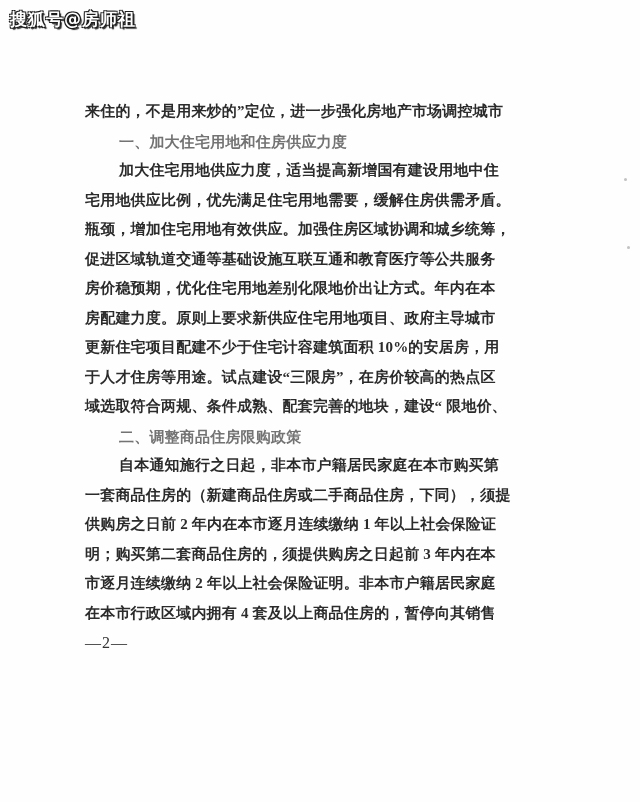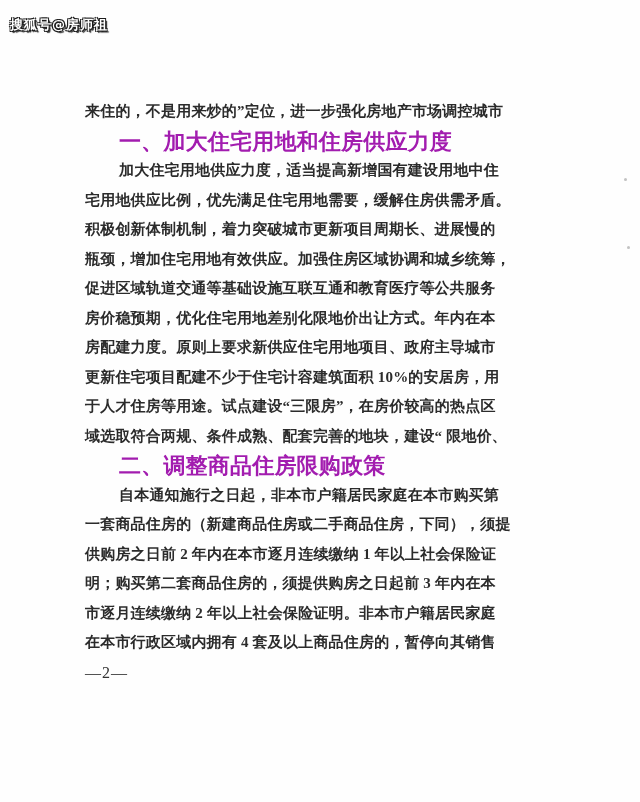--- a/index.html
+++ b/index.html
@@ -9,25 +9,25 @@
   body {
     width: 640px;
     height: 802px;
     position: relative;
     background: #fefefe;
     overflow: hidden;
     font-family: "Liberation Serif", "DejaVu Serif", serif;
   }
   .watermark {
     position: absolute;
-    top: 16px;
+    top: 8px;
     left: 10px;
     font-family: "DejaVu Sans", "Liberation Sans", sans-serif;
     font-weight: bold;
-    font-size: 13px;
+    font-size: 17px;
     letter-spacing: 1px;
     color: #ffffff;
     text-shadow:
       -1px -1px 0 #1c1c1c,
        1px -1px 0 #1c1c1c,
       -1px  1px 0 #1c1c1c,
        1px  1px 0 #1c1c1c,
        2px  2px 1px #2a2a2a;
     z-index: 5;
   }
@@ -45,22 +45,22 @@
     white-space: nowrap;
     letter-spacing: 0.2px;
     font-weight: bold;
   }
   .line.indent {
     padding-left: 34px;
   }
   .line.heading {
     font-family: "Liberation Sans", "DejaVu Sans", sans-serif;
     font-weight: bold;
-    font-size: 22px;
-    color: #a21caf;
+    font-size: 15px;
+    color: #737373;
   }
   .page-number {
     font-size: 16px;
     line-height: 29.5px;
     color: #333333;
     letter-spacing: 1px;
   }
   .speckle {
     position: absolute;
     width: 3px;
@@ -76,21 +76,20 @@
 <body>
 
 <div class="watermark">搜狐号@房师祖</div>
 
 <div class="content">
 
   <div class="line body">来住的，不是用来炒的”定位，进一步强化房地产市场调控城市</div>
     <div class="line heading indent">一、加大住宅用地和住房供应力度</div>
     <div class="line body indent">加大住宅用地供应力度，适当提高新增国有建设用地中住</div>
     <div class="line body">宅用地供应比例，优先满足住宅用地需要，缓解住房供需矛盾。</div>
-    <div class="line body">积极创新体制机制，着力突破城市更新项目周期长、进展慢的</div>
     <div class="line body">瓶颈，增加住宅用地有效供应。加强住房区域协调和城乡统筹，</div>
     <div class="line body">促进区域轨道交通等基础设施互联互通和教育医疗等公共服务</div>
     <div class="line body">房价稳预期，优化住宅用地差别化限地价出让方式。年内在本</div>
     <div class="line body">房配建力度。原则上要求新供应住宅用地项目、政府主导城市</div>
     <div class="line body">更新住宅项目配建不少于住宅计容建筑面积 10%的安居房，用</div>
     <div class="line body">于人才住房等用途。试点建设“三限房”，在房价较高的热点区</div>
     <div class="line body">域选取符合两规、条件成熟、配套完善的地块，建设“ 限地价、</div>
     <div class="line heading indent">二、调整商品住房限购政策</div>
     <div class="line body indent">自本通知施行之日起，非本市户籍居民家庭在本市购买第</div>
     <div class="line body">一套商品住房的（新建商品住房或二手商品住房，下同），须提</div>

